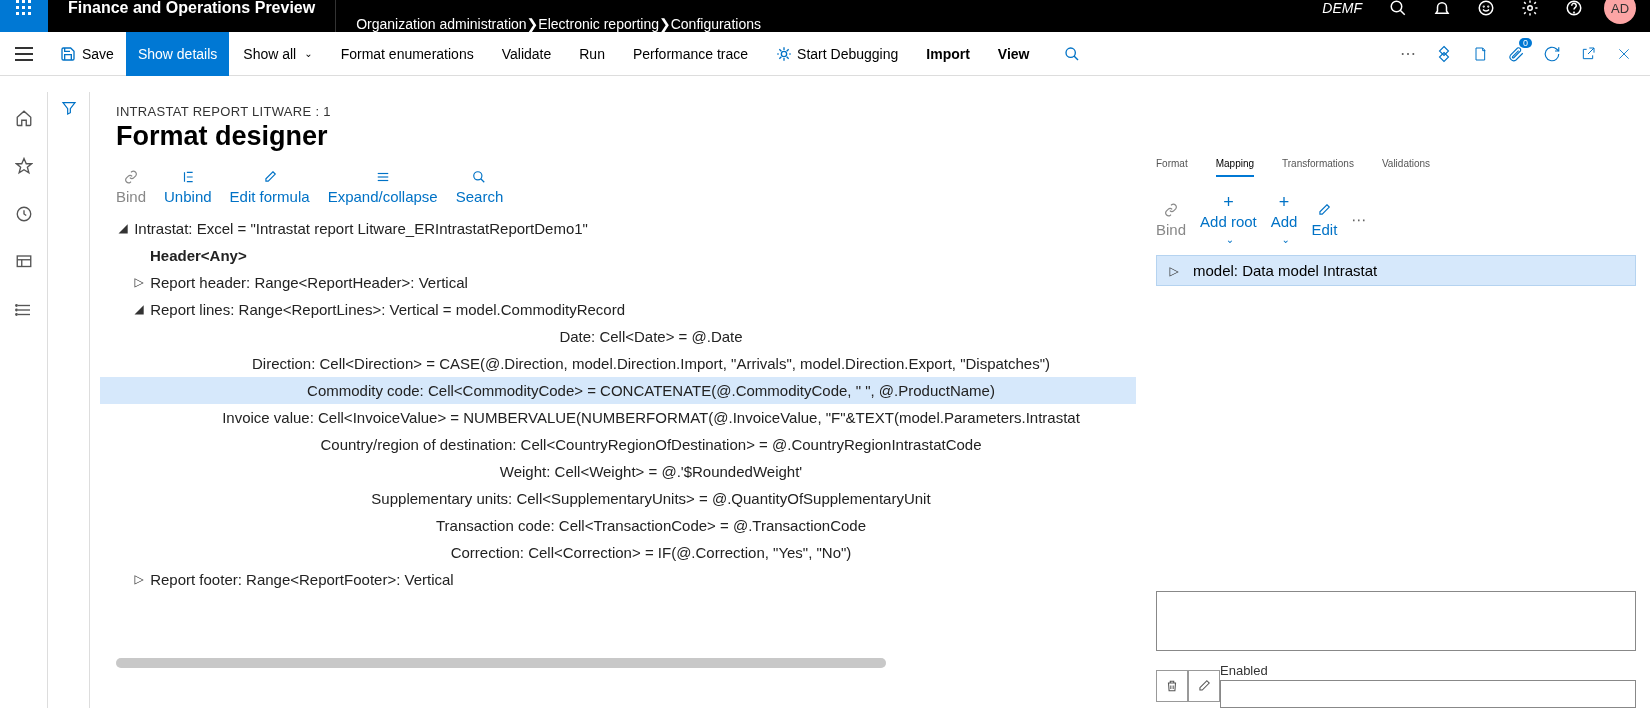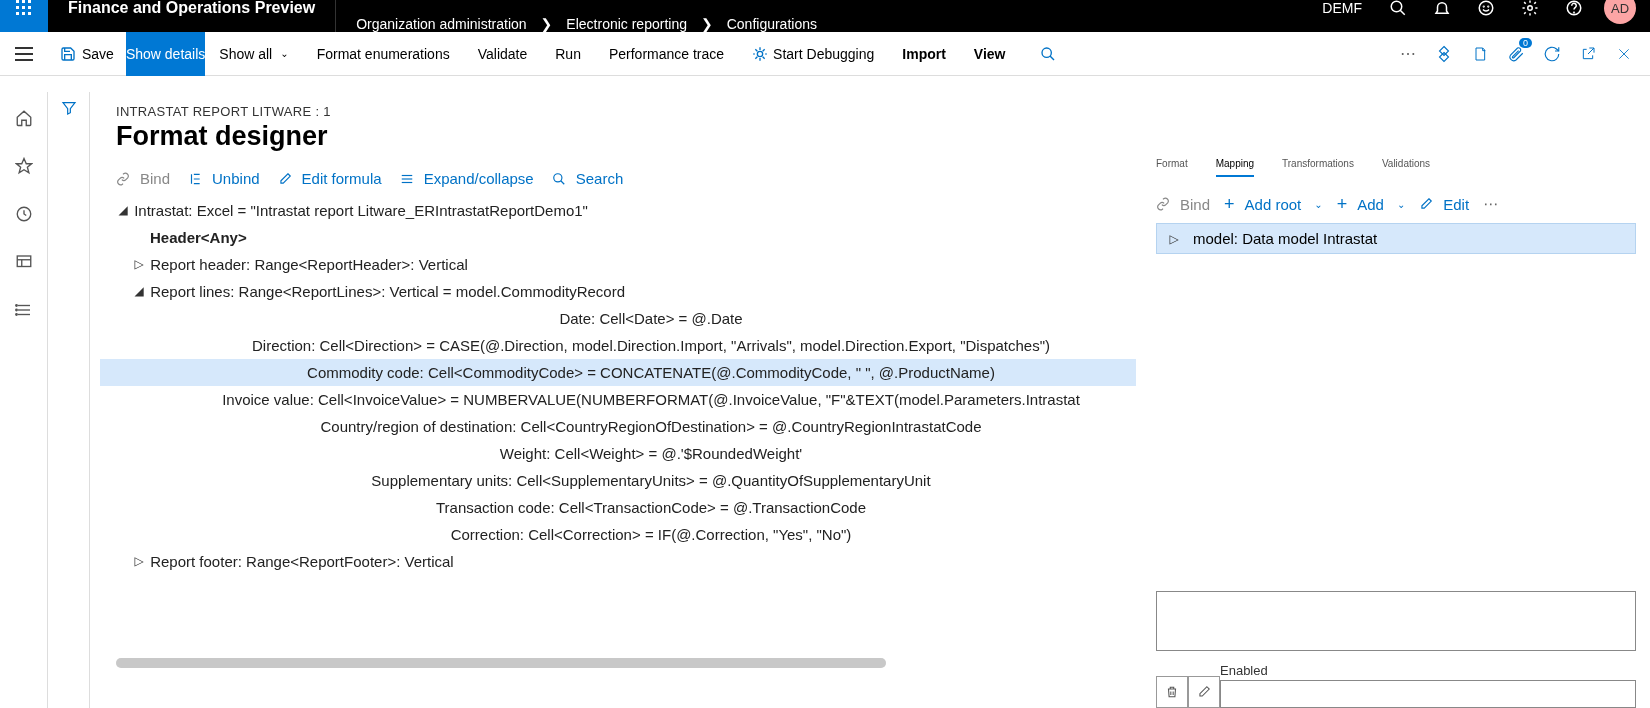--- a/index.html
+++ b/index.html
@@ -2,33 +2,33 @@
 <html><head>
 <meta charset="utf-8">
 <style>
 * { margin:0; padding:0; box-sizing:border-box; font-family:"Segoe UI",Arial,sans-serif; }
 body { width:1650px; height:708px; overflow:hidden; background:#fff; }
 
 
 .topbar { height:32px; background:#000; color:#fff; display:flex; align-items:flex-end; }
 .waffle { width:48px; height:48px; display:flex; align-items:center; justify-content:center; background:#0078d4; cursor:pointer; }
 .app-title { padding:0 20px; font-size:16px; font-weight:600; border-right:1px solid #333; height:48px; display:flex; align-items:center; }
-.breadcrumbs { display:flex; align-items:center; padding:0 20px; font-size:14px; gap:14px; }
+.breadcrumbs { display:flex; align-items:center; padding:0 20px; font-size:14px; }
 .bc-item { color:#fff; }
 .bc-sep { color:#fff; font-size:14px; }
 .top-right { margin-left:auto; display:flex; align-items:center; gap:4px; padding-right:8px; }
-.demf { font-size:14px; padding:0 12px; }
+.demf { font-size:14px; padding:0 12px;font-style:italic; }
 .top-icon { width:40px; height:48px; display:flex; align-items:center; justify-content:center; cursor:pointer; }
 .avatar { width:32px; height:32px; border-radius:50%; background:#fca5a5; color:#333; display:flex; align-items:center; justify-content:center; font-size:13px; margin:0 6px; }
 
 
 .cmdbar { height:44px; border-bottom:1px solid #ddd; display:flex; align-items:center; background:#fff; }
 .hamburger { width:48px; height:44px; display:flex; align-items:center; justify-content:center; cursor:pointer; }
 .cmd-save { height:44px; padding:0 12px; display:flex; align-items:center; gap:6px; font-size:14px; cursor:pointer; }
-.cmd-showdetails { height:44px; padding:0 0; background:#0078d4; color:#fff; display:flex; align-items:center; font-size:14px; cursor:pointer; }
+.cmd-showdetails { height:44px; padding:0 12px; background:#0078d4; color:#fff; display:flex; align-items:center; font-size:14px; cursor:pointer; }
 .cmd-item { height:27px; padding:0 14px; display:flex; align-items:center; font-size:14px; cursor:pointer; gap:5px; }
 .cmd-right { margin-left:auto; display:flex; align-items:center; padding-right:8px; }
 .cmd-icon { width:36px; height:44px; display:flex; align-items:center; justify-content:center; cursor:pointer; color:#0078d4; }
 .badge-icon { position:relative; }
 .badge-icon .count { position:absolute; top:6px; right:2px; background:#0078d4; color:#fff; border-radius:8px; font-size:9px; padding:0 4px; }
 
 
 .leftrail { position:absolute; left:0; top:92px; width:48px; height:616px; border-right:1px solid #ddd; display:flex; flex-direction:column; align-items:center; padding-top:8px; gap:12px; }
 .rail-icon { width:40px; height:36px; display:flex; align-items:center; justify-content:center; cursor:pointer; color:#555; }
 
@@ -37,21 +37,21 @@
 
 
 .main { position:absolute; left:90px; top:92px; right:0; bottom:0; display:flex; }
 .left-panel { flex:1; padding:12px 20px 0 26px; overflow:hidden; position:relative; }
 .right-panel { width:494px; padding:12px 14px 0 0; position:relative; }
 
 .breadcrumb-sub { font-size:13px; color:#333; letter-spacing:0.3px; margin-bottom:2px; }
 .page-title { font-size:27px; font-weight:600; margin-bottom:18px; }
 
 .toolbar-row { display:flex; align-items:center; gap:18px; font-size:15px; color:#0072c6; margin-bottom:10px; }
-.tbtn { display:flex; align-items:center; gap:10px; cursor:pointer; }
+.tbtn { display:flex; align-items:center; gap:4px; cursor:pointer;flex-direction:column; }
 .tbtn.disabled { color:#888; cursor:default; }
 
 .tree { font-size:15px; color:#222; line-height:27px; }
 .tree-row { display:flex; align-items:center; white-space:nowrap; }
 .caret { width:14px; display:inline-block; text-align:center; color:#333; font-size:12px; cursor:pointer; }
 .tree-row.selected { background:#d6e8fb; }
 .indent-1 { padding-left:16px; }
 .indent-2 { padding-left:34px;font-weight:bold; }
 .indent-3 { padding-left:50px;justify-content:center; }
 
@@ -63,21 +63,21 @@
 .rtab { cursor:pointer; padding-bottom:6px; }
 .rtab.active { color:#000; border-bottom:2px solid #0078d4; }
 
 .rtoolbar { display:flex; align-items:center; gap:14px; font-size:15px; color:#0072c6; margin-bottom:10px; }
 .rtoolbar .disabled { color:#888; }
 
 .model-row { background:#d6e8fb; border:1px solid #b5d3f0; padding:6px 10px; font-size:15px; display:flex; align-items:center; gap:12px; }
 
 .detail-bottom { position:absolute; bottom:0; left:0; right:14px; }
 .big-textarea { width:100%; height:60px; border:1px solid #888; margin-bottom:8px; resize:none; }
-.bottom-row { display:flex; align-items:flex-end; }
+.bottom-row { display:flex; align-items:center; }
 .square-btn { width:32px; height:32px; border:1px solid #999; display:flex; align-items:center; justify-content:center; cursor:pointer; color:#555; }
 .enabled-col { flex:1; }
 .enabled-label { font-size:13px; color:#333; margin-bottom:2px; }
 .enabled-input { width:100%; height:28px; border:1px solid #888; }
 
 svg { display:block; }
 
 .chev { font-size:10px; margin-left:3px; }
 </style>
 </head>

